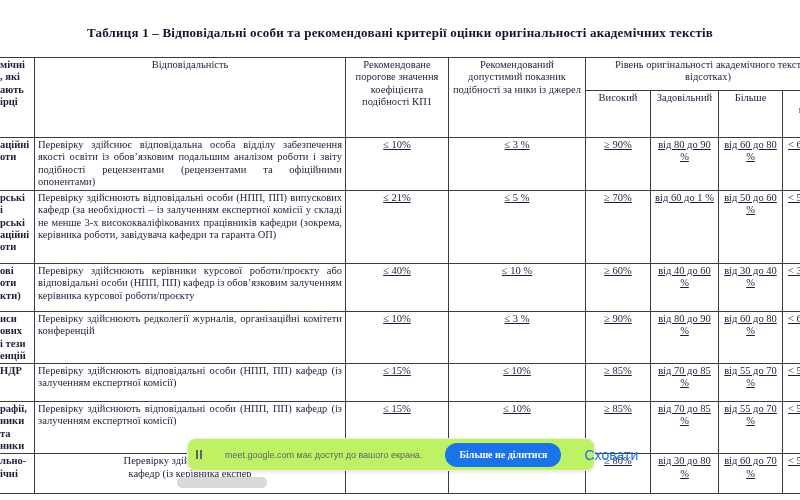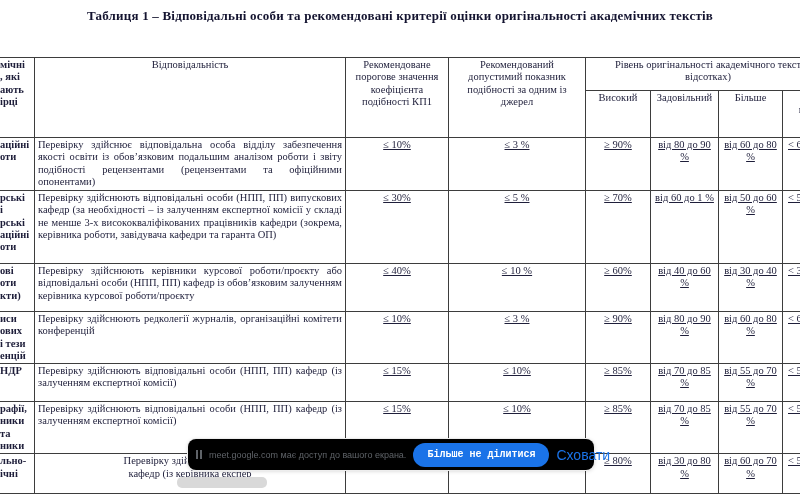--- a/index.html
+++ b/index.html
@@ -1,21 +1,21 @@
 <!DOCTYPE html>
 <html><head>
 <meta charset="utf-8">
 <style>
   html,body { margin:0; padding:0; }
   body {
     width:800px; height:500px; overflow:hidden; position:relative;
     background:#ffffff; font-family:"Liberation Serif", serif; color:#1e1e3a;
   }
   .doc-title {
-    position:absolute; top:8px; left:0; width:800px; text-align:center;
+    position:absolute; top:25px; left:0; width:800px; text-align:center;
     font-weight:bold; font-size:13px; letter-spacing:.2px; color:#141430;
   }
   table.doc-table {
     position:absolute; top:57px; left:-1px; width:831px;
     border-collapse:collapse; table-layout:fixed;
   }
   .doc-table td {
     border:1px solid #3d3d3d; vertical-align:top; padding:1px 3px;
     font-size:10.5px; line-height:12.3px; overflow:hidden; color:#1e1e3a;
   }
@@ -23,32 +23,32 @@
   tr.r1 { height:53px; } tr.r2 { height:73px; } tr.r3 { height:48px; }
   tr.r4 { height:51px; } tr.r5 { height:38px; } tr.r6 { height:36px; } tr.r7 { height:40px; }
   td.hdr { text-align:center;margin-top:24px; }
   td.c1  { padding:1px 1px 1px 0; text-align:left;font-weight:bold; }
   td.resp{ text-align:justify; }
   td.val { text-align:center;text-decoration:underline; }
   td.c8v { text-align:left; padding-left:5px; }
 
   .meet-bar {
     position:absolute; left:188px; top:439px; width:390px; height:31px;
-    background:#000000; border-radius:8px; z-index:5;
+    background:#bef264; border-radius:8px; z-index:5;
     box-shadow:0 0 0 1px #ededed, 0 1px 4px rgba(0,0,0,.18);
-    display:flex; align-items:center; gap:7px; padding:0 8px;
+    display:flex; align-items:center; gap:23px; padding:0 8px;
     font-family:"Liberation Sans", sans-serif;
   }
   .share-icon { display:inline-flex; gap:2px; flex:0 0 auto; }
   .share-icon i { display:block; width:2px; height:9px; background:#5f6368; }
   .meet-msg { font-size:9px; color:#5f6368; white-space:nowrap; flex:0 0 auto; }
   .stop-btn {
     flex:0 0 auto; background:#1a73e8; color:#ffffff; border:none;
     border-radius:13px; height:24px; padding:0 14px; font-size:10px; font-weight:bold;
-    font-family:Liberation Mono, monospace; cursor:pointer; white-space:nowrap;
+    font-family:Liberation Serif, serif; cursor:pointer; white-space:nowrap;
   }
   .hide-link { font-size:14px; color:#1a73e8; cursor:pointer; white-space:nowrap; }
   .bottom-pill {
     position:absolute; left:177px; top:477px; width:90px; height:11px;
     background:#d9d9d9; border-radius:5px;
   }
 </style>
 </head>
 <body>
 
@@ -68,21 +68,21 @@
   <tbody>
       <tr class="h1">
     <td rowspan="2" class="c1">
       <div>мічні</div>
       <div>, які</div>
       <div>ають</div>
       <div>ірці</div>
     </td>
     <td rowspan="2" class="hdr">Відповідальність</td>
     <td rowspan="2" class="hdr">Рекомендоване порогове значення коефіцієнта подібності КП1</td>
-    <td rowspan="2" class="hdr">Рекомендований допустимий показник подібності за одним із джерел</td>
+    <td rowspan="2" class="hdr">Рекомендований допустимий показник подібності за ники із джерел</td>
     <td colspan="4" class="hdr">
       <div>Рівень оригінальності академічного текст</div>
       <div>відсотках)</div>
     </td>
   </tr>
   <tr class="h2">
     <td class="hdr">Високий</td>
     <td class="hdr">Задовільний</td>
     <td class="hdr">Більше</td>
     <td class="hdr">
@@ -107,21 +107,21 @@
 
   <tr class="r2">
     <td class="c1">
       <div>рські</div>
       <div>і</div>
       <div>рські</div>
       <div>аційні</div>
       <div>оти</div>
     </td>
     <td class="resp">Перевірку здійснюють відповідальні особи (НПП, ПП) випускових кафедр (за необхідності – із залученням експертної комісії у складі не менше 3-х висококваліфікованих працівників кафедри (зокрема, керівника роботи, завідувача кафедри та гаранта ОП)</td>
-    <td class="val">≤ 30%</td>
+    <td class="val">≤ 21%</td>
     <td class="val">≤ 5 %</td>
     <td class="val">≥ 70%</td>
     <td class="val">від 60 до 1 %</td>
     <td class="val">від 50 до 60 %</td>
     <td class="val c8v">&lt; 5</td>
   </tr>
 
   <tr class="r3">
     <td class="c1">
       <div>ові</div>

